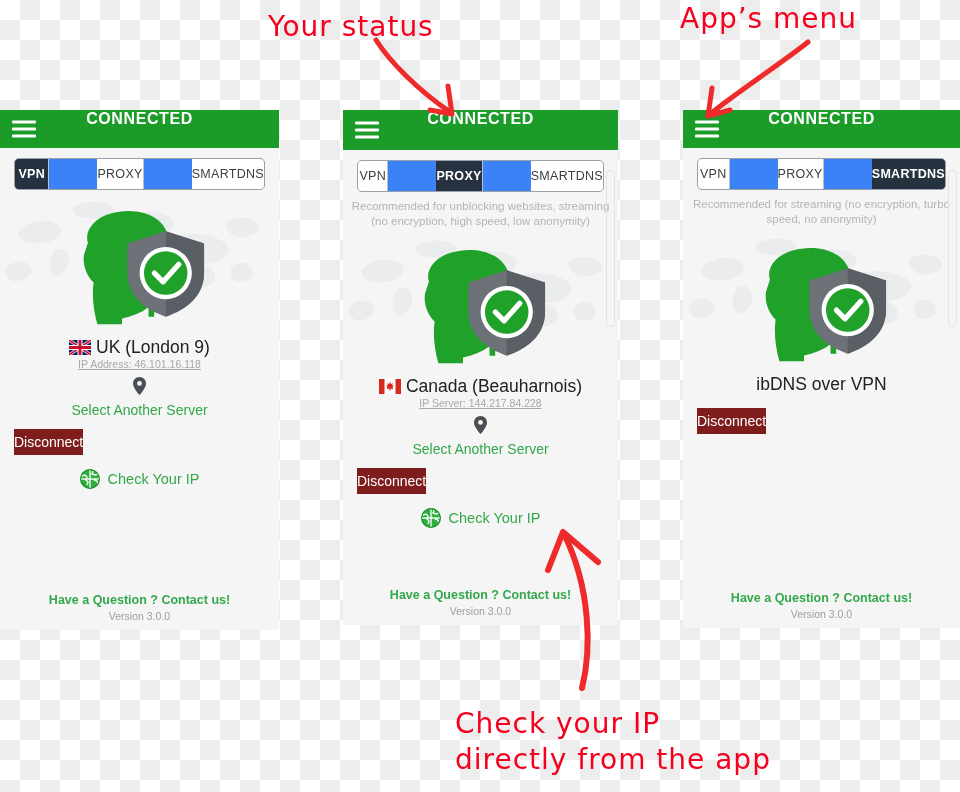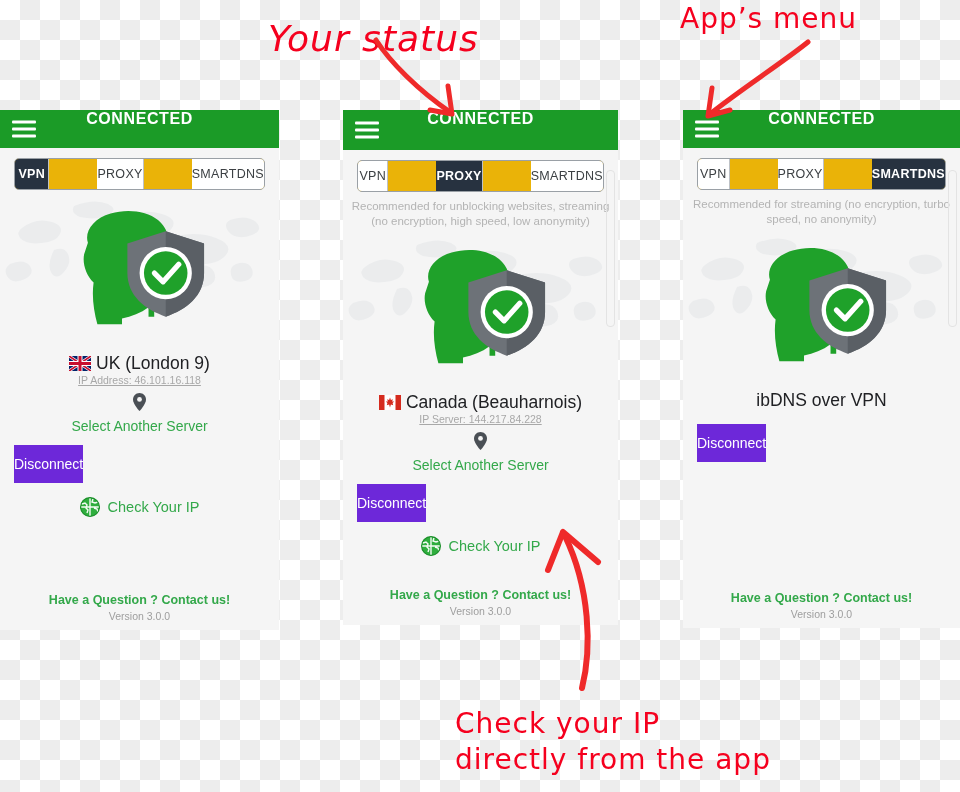--- a/index.html
+++ b/index.html
@@ -41,21 +41,21 @@
 
   .title-text{
     flex:1;text-align:center;color:#ffffff;font-weight:bold;
     font-size:16px;letter-spacing:.6px;
   }
 
   
   .seg-wrap{padding:10px 14px 0 14px;}
   .segmented{
     display:flex;border:1px solid #9aa0a6;border-radius:5px;overflow:hidden;
-    background:#eab308;
+    background:#3b82f6;
     gap:48px;
   }
   .seg{
     flex:1;text-align:center;padding:8px 0;font-size:12.5px;color:#3c4043;
     background:#ffffff;border-right:1px solid #bdc1c6;cursor:pointer;
     white-space:nowrap;letter-spacing:.3px;
   }
   .seg:last-child{border-right:none;}
   .seg.active{background:#273240;color:#ffffff;font-weight:bold;}
 
@@ -71,36 +71,36 @@
   }
   .map-bg{
     position:absolute;left:0;right:0;top:-8px;bottom:-70px;
     opacity:.35;
   }
   .logo{position:relative;width:150px;height:125px;}
 
   
   .loc-row{
     display:flex;align-items:center;justify-content:center;gap:2px;
-    font-size:17.5px;color:#202124;margin-top:20px;
+    font-size:17.5px;color:#202124;margin-top:4px;
     position:relative;
   }
   .flag{width:22px;height:15px;display:inline-block;margin-right:3px;}
   .ip-line{text-align:center;font-size:10.5px;color:#a8a8a8;text-decoration:underline;}
 
   .select-row{
     display:flex;align-items:center;justify-content:center;gap:7px;
     margin-top:7px;cursor:pointer;flex-direction:column;
   }
   .pin{width:13px;height:18px;}
   .select-label{color:#33a84a;font-size:14px;}
 
   .disconnect{
-    display:block;margin:11px 14px 0 14px;background:#6d28d9;color:#ffffff;
-    text-align:center;padding:11px 0;font-size:14px;border:none;cursor:pointer;
+    display:block;margin:11px 14px 0 14px;background:#7f1d1d;color:#ffffff;
+    text-align:center;padding:5px 0;font-size:14px;border:none;cursor:pointer;
     font-family:"Liberation Sans", sans-serif;
   }
 
   .checkip-row{
     display:flex;align-items:center;justify-content:center;gap:8px;
     margin-top:14px;cursor:pointer;
   }
   .checkip-label{color:#33a84a;font-size:14.5px;}
 
   .footer{
@@ -112,21 +112,21 @@
   .scroll-track{
     position:absolute;right:3px;top:60px;width:7px;height:155px;
     border:1px solid #e3e3e3;border-radius:4px;
   }
 
   
   .anno{
     position:absolute;color:#f5001e;font-family:"DejaVu Sans", sans-serif;
     white-space:pre;pointer-events:none;
   }
-  #anno-status{left:268px;top:18px;font-size:36px;letter-spacing:1px;font-style:italic;}
+  #anno-status{left:268px;top:10px;font-size:28px;letter-spacing:1px;}
   #anno-menu{left:680px;top:2px;font-size:28px;letter-spacing:1px;}
   #anno-checkip{left:455px;top:706px;font-size:28px;line-height:36px;letter-spacing:1px;}
   .arrow-svg{position:absolute;pointer-events:none;}
 </style>
 </head>
 <body>
 
 <svg width="0" height="0" style="position:absolute" aria-hidden="true">
   <defs>
     <g id="def-detective">

